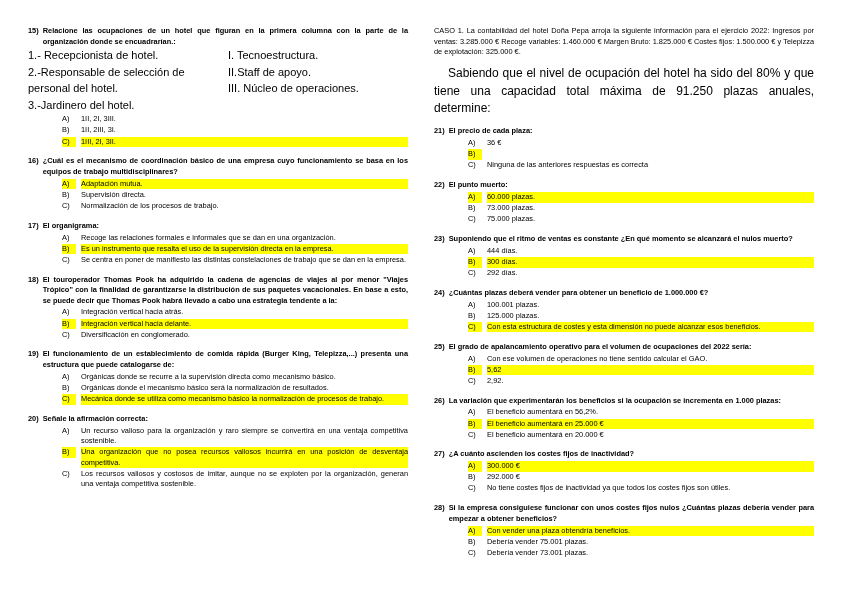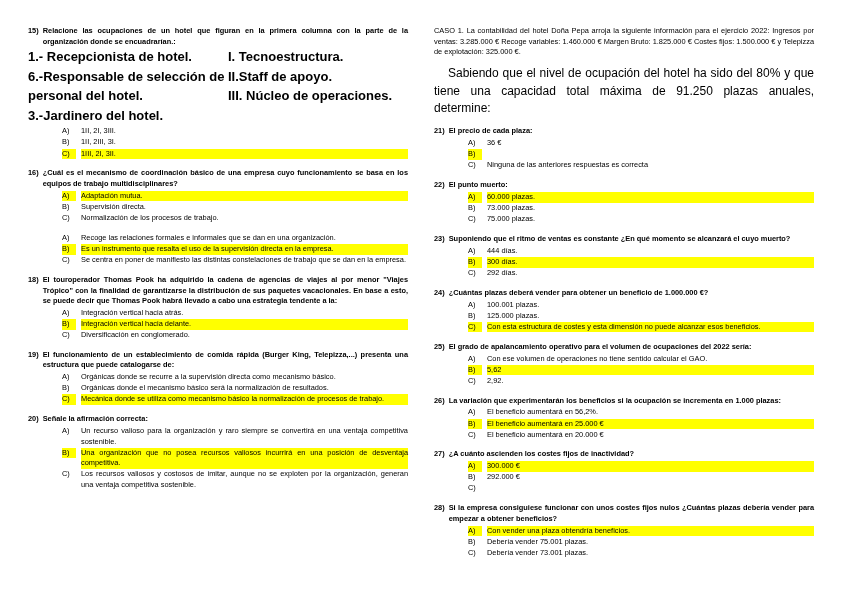--- a/index.html
+++ b/index.html
@@ -44,23 +44,23 @@
   }
   .q-num {
     font-weight: bold;
     flex: 0 0 auto;
   }
   .q-text {
     flex: 1 1 auto;
   }
   .two-col-list {
     display: flex;
-    font-size: 13px;
+    font-size: 11px;
     line-height: 1.5;
-    font-weight: bold;
+    font-weight: normal;
   }
   .two-col-list .lcol { width: 200px; }
   .two-col-list .rcol { flex: 1; }
   .opts {
     margin-top: 1px;
     padding-left: 34px;
   }
   .opt {
     display: flex;
     gap: 5px;
@@ -104,21 +104,21 @@
     <div class="col left">
 
       <div class="q">
         <div class="q-head">
           <span class="q-num">15)</span>
           <span class="q-text">Relacione las ocupaciones de un hotel que figuran en la primera columna con la parte de la organización donde se encuadrarían.:</span>
         </div>
         <div class="two-col-list">
           <div class="lcol">
             <div>1.- Recepcionista de hotel.</div>
-            <div>6.-Responsable de selección de personal del hotel.</div>
+            <div>2.-Responsable de selección de personal del hotel.</div>
             <div>3.-Jardinero del hotel.</div>
           </div>
           <div class="rcol">
             <div>I. Tecnoestructura.</div>
             <div>II.Staff de apoyo.</div>
             <div>III. Núcleo de operaciones.</div>
           </div>
         </div>
         <div class="opts">
           <div class="opt">
@@ -151,20 +151,24 @@
             <span class="opt-body">Supervisión directa.</span>
           </div>
           <div class="opt">
             <span class="opt-label">C)</span>
             <span class="opt-body">Normalización de los procesos de trabajo.</span>
           </div>
         </div>
       </div>
 
       <div class="q">
+        <div class="q-head">
+          <span class="q-num">17)</span>
+          <span class="q-text">El organigrama:</span>
+        </div>
         <div class="opts">
           <div class="opt">
             <span class="opt-label">A)</span>
             <span class="opt-body">Recoge las relaciones formales e informales que se dan en una organización.</span>
           </div>
           <div class="opt">
             <span class="opt-label hl">B)</span>
             <span class="opt-body hl">Es un instrumento que resalta el uso de la supervisión directa en la empresa.</span>
           </div>
           <div class="opt">
@@ -284,21 +288,21 @@
           <div class="opt">
             <span class="opt-label">C)</span>
             <span class="opt-body">75.000 plazas.</span>
           </div>
         </div>
       </div>
 
       <div class="q">
         <div class="q-head">
           <span class="q-num">23)</span>
-          <span class="q-text">Suponiendo que el ritmo de ventas es constante ¿En qué momento se alcanzará el cuyo muerto?</span>
+          <span class="q-text">Suponiendo que el ritmo de ventas es constante ¿En qué momento se alcanzará el nulos muerto?</span>
         </div>
         <div class="opts">
           <div class="opt">
             <span class="opt-label">A)</span>
             <span class="opt-body">444 días.</span>
           </div>
           <div class="opt">
             <span class="opt-label hl">B)</span>
             <span class="opt-body hl">300 días.</span>
           </div>
@@ -381,20 +385,21 @@
           <div class="opt">
             <span class="opt-label hl">A)</span>
             <span class="opt-body hl">300.000 €</span>
           </div>
           <div class="opt">
             <span class="opt-label">B)</span>
             <span class="opt-body">292.000 €</span>
           </div>
           <div class="opt">
             <span class="opt-label">C)</span>
+            <span class="opt-body">No tiene costes fijos de inactividad ya que todos los costes fijos son útiles.</span>
           </div>
         </div>
       </div>
 
       <div class="q">
         <div class="q-head">
           <span class="q-num">28)</span>
           <span class="q-text">Si la empresa consiguiese funcionar con unos costes fijos nulos ¿Cuántas plazas debería vender para empezar a obtener beneficios?</span>
         </div>
         <div class="opts">

